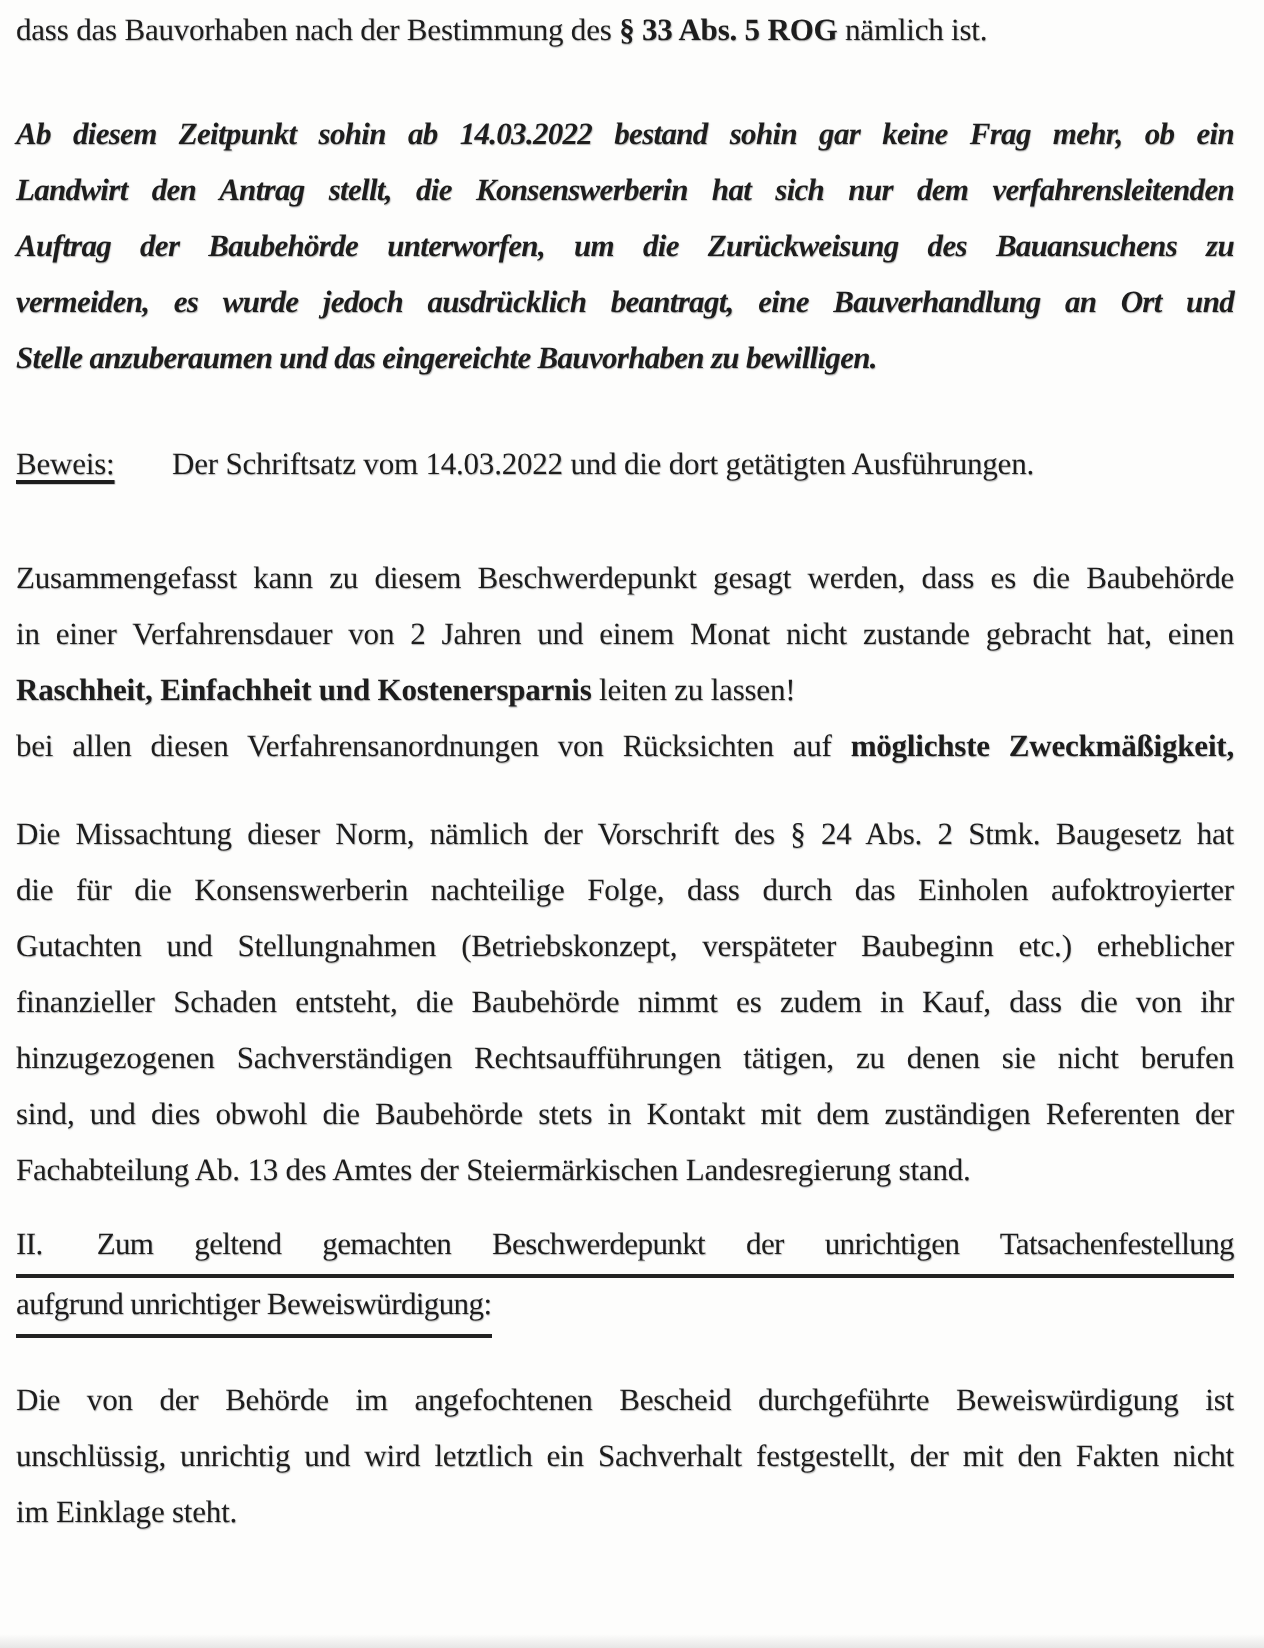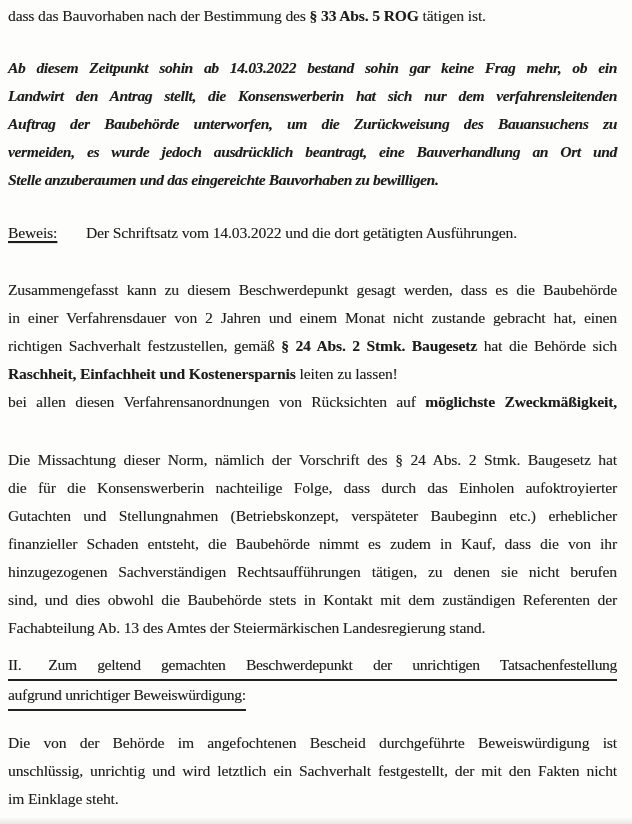--- a/index.html
+++ b/index.html
@@ -36,21 +36,21 @@
   }
   .line.last { text-align-last: left; }
   .seg-b { font-weight: bold; }
 
   .bold-para .line { font-weight: bold; letter-spacing: -0.35px; font-style: italic; }
 
   
   [data-name="intro-paragraph"]          { margin-bottom: 24px; }
   [data-name="emphasis-paragraph"]       { margin-bottom: 25px; }
   [data-name="evidence-line"]            { margin-bottom: 29px; }
-  [data-name="summary-paragraph"]        { margin-bottom: 30px; }
+  [data-name="summary-paragraph"]        { margin-bottom: 16px; }
   [data-name="norm-violation-paragraph"] { margin-bottom: 9px; }
   [data-name="section-ii-heading"]       { margin-bottom: 18px; }
 
   
   .evidence { white-space: nowrap; }
   .ev-label-box { display: inline-block; width: 78px; }
   .ev-label {
     text-decoration: underline;
     text-decoration-thickness: 1.5px;
     text-underline-offset: 3px;
@@ -78,34 +78,33 @@
     display: inline-block;
     border-bottom: 2px solid #222;
     line-height: 28px;
   }
 </style>
 </head>
 <body data-name="document-page">
 
 <div data-name="document-body" id="doc-body">
     <div class="para" data-name="intro-paragraph">
-      <div class="line last" data-name="text-line"><span class="seg" data-name="text-segment">dass das Bauvorhaben nach der Bestimmung des </span><span class="seg-b" data-name="text-segment">§ 33 Abs. 5 ROG</span><span class="seg" data-name="text-segment"> tätigen ist.</span></div>
+      <div class="line last" data-name="text-line"><span class="seg" data-name="text-segment">dass das Bauvorhaben nach der Bestimmung des </span><span class="seg-b" data-name="text-segment">§ 33 Abs. 5 ROG</span><span class="seg" data-name="text-segment"> nämlich ist.</span></div>
     </div>
     <div class="para bold-para" data-name="emphasis-paragraph">
       <div class="line" data-name="text-line"><span class="seg" data-name="text-segment">Ab diesem Zeitpunkt sohin ab 14.03.2022 bestand sohin gar keine Frag mehr, ob ein</span></div>
       <div class="line" data-name="text-line"><span class="seg" data-name="text-segment">Landwirt den Antrag stellt, die Konsenswerberin hat sich nur dem verfahrensleitenden</span></div>
       <div class="line" data-name="text-line"><span class="seg" data-name="text-segment">Auftrag der Baubehörde unterworfen, um die Zurückweisung des Bauansuchens zu</span></div>
       <div class="line" data-name="text-line"><span class="seg" data-name="text-segment">vermeiden, es wurde jedoch ausdrücklich beantragt, eine Bauverhandlung an Ort und</span></div>
       <div class="line last" data-name="text-line"><span class="seg" data-name="text-segment">Stelle anzuberaumen und das eingereichte Bauvorhaben zu bewilligen.</span></div>
     </div>
     <div class="evidence" data-name="evidence-line"><span class="ev-label-box" data-name="evidence-label-box"><span class="ev-label" data-name="evidence-label">Beweis:</span></span><span data-name="evidence-text">Der Schriftsatz vom 14.03.2022 und die dort getätigten Ausführungen.</span></div>
     <div class="para" data-name="summary-paragraph">
       <div class="line" data-name="text-line"><span class="seg" data-name="text-segment">Zusammengefasst kann zu diesem Beschwerdepunkt gesagt werden, dass es die Baubehörde</span></div>
       <div class="line" data-name="text-line"><span class="seg" data-name="text-segment">in einer Verfahrensdauer von 2 Jahren und einem Monat nicht zustande gebracht hat, einen</span></div>
-      <div class="line" data-name="text-line"><span class="seg" data-name="text-segment">richtigen Sachverhalt festzustellen, gemäß </span><span class="seg-b" data-name="text-segment">§ 24 Abs. 2 Stmk. Baugesetz</span><span class="seg" data-name="text-segment"> hat die Behörde sich</span></div>
       <div class="line last" data-name="text-line"><span class="seg-b" data-name="text-segment">Raschheit, Einfachheit und Kostenersparnis</span><span class="seg" data-name="text-segment"> leiten zu lassen!</span></div>
       <div class="line" data-name="text-line"><span class="seg" data-name="text-segment">bei allen diesen Verfahrensanordnungen von Rücksichten auf </span><span class="seg-b" data-name="text-segment">möglichste Zweckmäßigkeit,</span></div>
     </div>
     <div class="para" data-name="norm-violation-paragraph">
       <div class="line" data-name="text-line"><span class="seg" data-name="text-segment">Die Missachtung dieser Norm, nämlich der Vorschrift des § 24 Abs. 2 Stmk. Baugesetz hat</span></div>
       <div class="line" data-name="text-line"><span class="seg" data-name="text-segment">die für die Konsenswerberin nachteilige Folge, dass durch das Einholen aufoktroyierter</span></div>
       <div class="line" data-name="text-line"><span class="seg" data-name="text-segment">Gutachten und Stellungnahmen (Betriebskonzept, verspäteter Baubeginn etc.) erheblicher</span></div>
       <div class="line" data-name="text-line"><span class="seg" data-name="text-segment">finanzieller Schaden entsteht, die Baubehörde nimmt es zudem in Kauf, dass die von ihr</span></div>
       <div class="line" data-name="text-line"><span class="seg" data-name="text-segment">hinzugezogenen Sachverständigen Rechtsaufführungen tätigen, zu denen sie nicht berufen</span></div>
       <div class="line" data-name="text-line"><span class="seg" data-name="text-segment">sind, und dies obwohl die Baubehörde stets in Kontakt mit dem zuständigen Referenten der</span></div>

